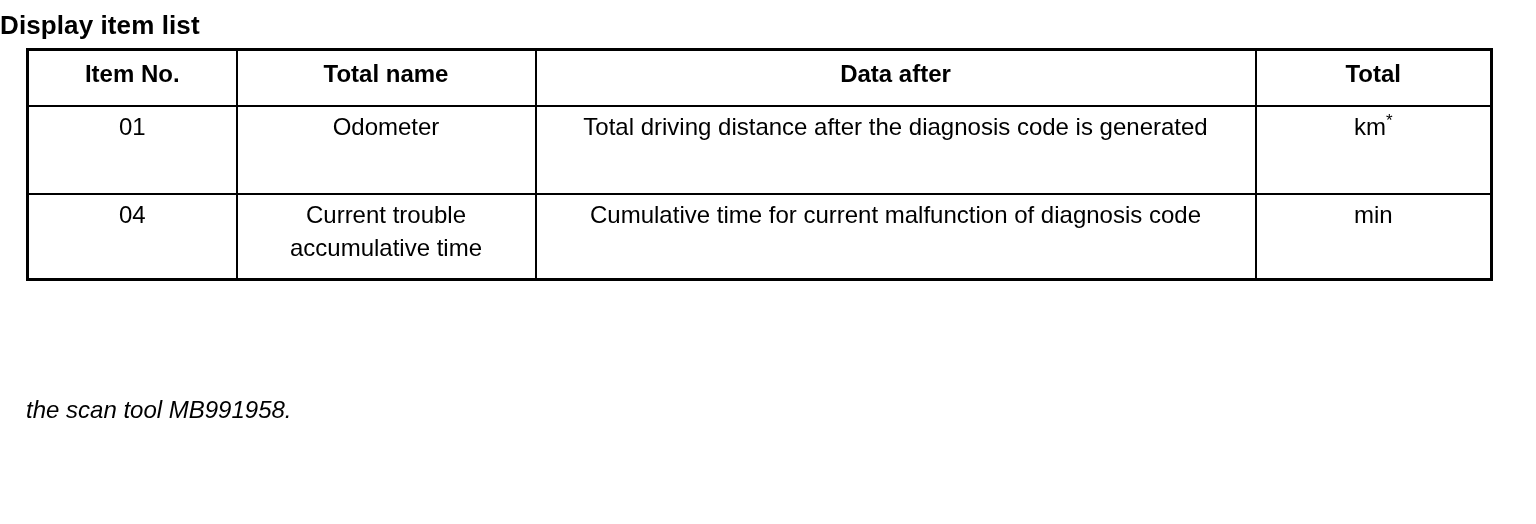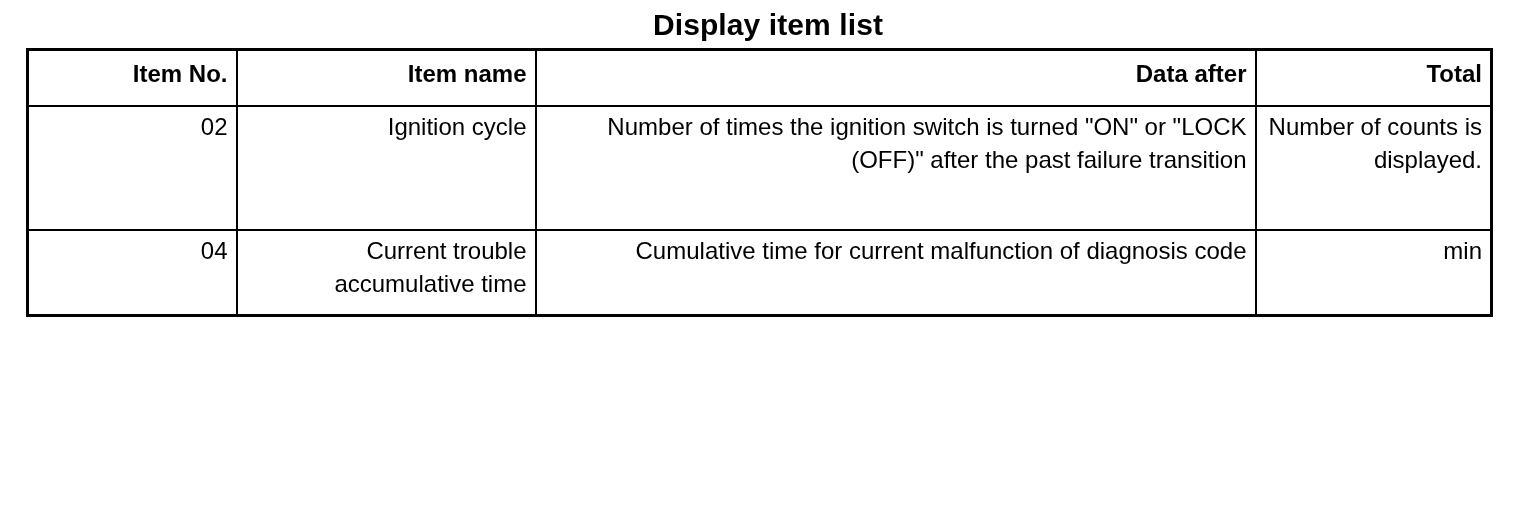--- a/index.html
+++ b/index.html
@@ -17,22 +17,21 @@
     color: #000000;
     -webkit-font-smoothing: none;
   }
 
   
   .page-title {
     position: absolute;
     left: 0;
     top: 10px;
     width: 1536px;
-    text-align: center;
-    font-size: 30px;
+    font-size: 26px;
     font-weight: bold;
     letter-spacing: 0.1px;
     line-height: 30px;
     white-space: nowrap;
   }
 
   
   .item-table {
     position: absolute;
     left: 26px;
@@ -40,21 +39,21 @@
     width: 1464px;
     border-collapse: collapse;
     table-layout: fixed;
     border: 3px solid #000000;
   }
   .item-table td,
   .item-table th {
     border: 2px solid #000000;
     padding: 3px 8px 4px 8px;
     vertical-align: top;
-    text-align: right;
+    text-align: center;
     font-size: 24px;
     line-height: 33px;
     font-weight: normal;
   }
   .item-table thead th {
     font-weight: bold;
     height: 44px;
     vertical-align: top;
     padding-top: 6px;
   }
@@ -108,35 +107,36 @@
 <table class="item-table">
   <colgroup>
     <col class="col-no">
     <col class="col-name">
     <col class="col-data">
     <col class="col-unit">
   </colgroup>
   <thead>
     <tr>
       <th>Item No.</th>
-      <th>Item name</th>
+      <th>Total name</th>
       <th>Data after</th>
       <th>Total</th>
     </tr>
   </thead>
   <tbody>
-    <tr class="row-2">
-      <td>02</td>
-      <td>Ignition cycle</td>
-      <td>Number of times the ignition switch is turned "ON" or "LOCK (OFF)" after the past failure transition</td>
-      <td>Number of counts is displayed.</td>
+    <tr class="row-1">
+      <td>01</td>
+      <td>Odometer</td>
+      <td>Total driving distance after the diagnosis code is generated</td>
+      <td class="unit-km"><span>km</span><span class="sup-mark">*</span></td>
     </tr>
     <tr class="row-3">
       <td>04</td>
       <td>Current trouble accumulative time</td>
       <td>Cumulative time for current malfunction of diagnosis code</td>
       <td>min</td>
     </tr>
   </tbody>
 </table>
 
 <div class="note-block">
+  <div class="note-line">the scan tool MB991958.</div>
 </div>
 
 </body></html>

